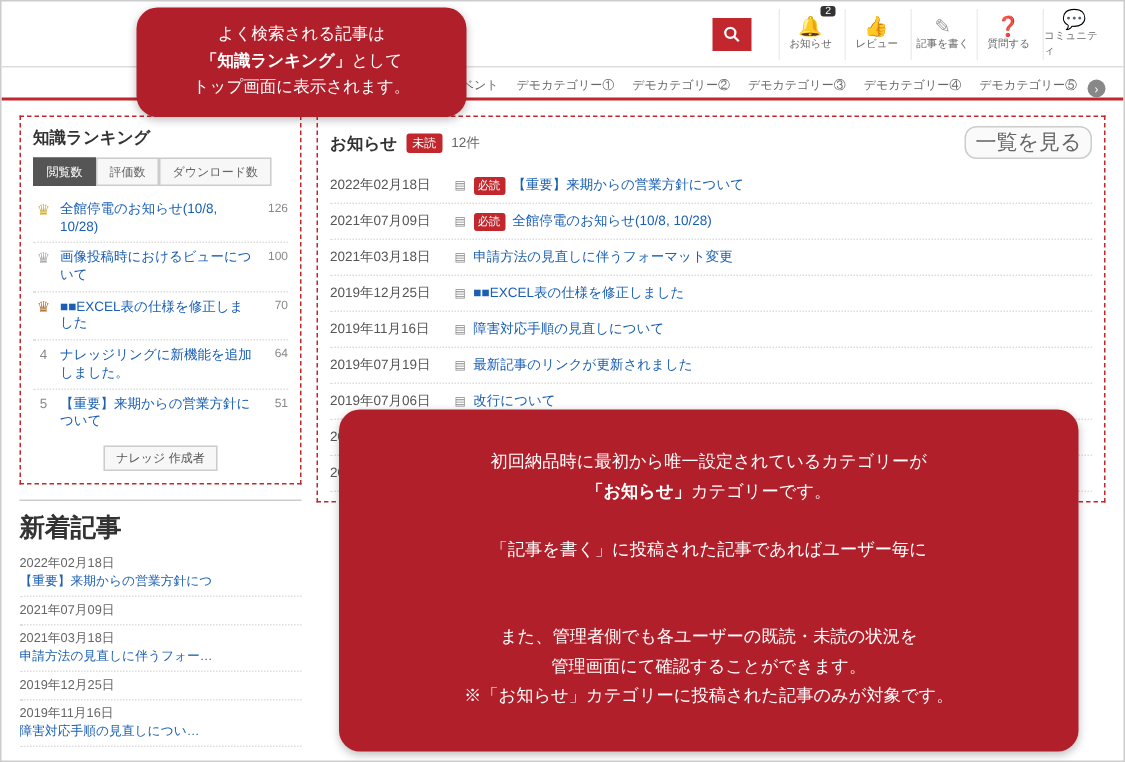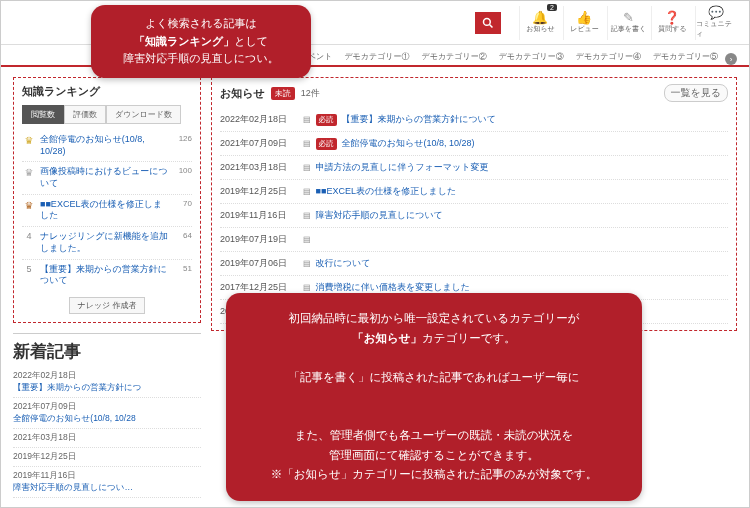--- a/index.html
+++ b/index.html
@@ -50,33 +50,33 @@
   .new-title { font-size: 17px; font-weight: bold; margin-bottom: 4px; }
   .new-item { font-size: 8.5px; padding: 3px 0; border-bottom: 1px dotted #ddd; }
   .new-item .dt { color: #666; }
   .new-item .lk { color: #1a5fb4; }
 
   
   .notice-head { display: flex; align-items: center; gap: 6px; margin-bottom: 6px; }
   .notice-title { font-size: 11px; font-weight: bold; }
   .tag-red { background: #c1272d; color: #fff; font-size: 8px; padding: 1px 4px; border-radius: 2px; }
   .tag-count { color: #666; font-size: 9px; }
-  .notice-more { margin-left: auto; font-size: 10px; color: #666; border: 1px solid #ccc; padding: 1px 6px; border-radius: 8px; background: #fafafa; text-align: right; }
+  .notice-more { margin-left: auto; font-size: 14px; color: #666; border: 1px solid #ccc; padding: 1px 6px; border-radius: 8px; background: #fafafa; text-align: right; }
 
   .notice-list { font-size: 9px; }
   .notice-row { display: flex; align-items: center; gap: 5px; padding: 5px 0; border-bottom: 1px dotted #ddd; }
   .n-date { color: #555; width: 78px; flex: 0 0 auto; }
   .n-ic { color: #888; font-size: 8px; }
   .n-unread { background: #c1272d; color: #fff; font-size: 7.5px; padding: 1px 3px; border-radius: 2px; }
   .n-link { color: #1a5fb4; }
 
   
   .callout { position: absolute; background: #b11f2a; color: #fff; border-radius: 14px; padding: 10px 8px; font-size: 11px; text-align: center; line-height: 1.6; box-shadow: 0 2px 6px rgba(0,0,0,0.25); }
   .callout.c1 { top: 4px; left: 90px; width: 220px; }
-  .callout.c2 { bottom: 6px; left: 225px; width: 416px; font-size: 11.5px; padding: 16px 18px; line-height: 1.7; }
+  .callout.c2 { bottom: 6px; left: 225px; width: 493px; font-size: 11.5px; padding: 26px 18px; line-height: 1.7; }
   .callout strong { font-weight: bold; }
 
   svg.mag { width: 12px; height: 12px; }
 </style>
 </head>
 <body>
 
 <div class="header">
   <button class="search-btn">
     <svg class="mag" viewBox="0 0 16 16">
@@ -166,24 +166,24 @@
     </div>
     <div class="new-panel">
       <div class="new-title">新着記事</div>
       <div id="new-list">
           <div class="new-item">
             <div class="dt">2022年02月18日</div>
             <div class="lk">【重要】来期からの営業方針につ</div>
           </div>
           <div class="new-item">
             <div class="dt">2021年07月09日</div>
-            <div class="lk">全館停電のお知らせ(10/8, 10/28</div>
           </div>
           <div class="new-item">
             <div class="dt">2021年03月18日</div>
+            <div class="lk">申請方法の見直しに伴うフォー…</div>
           </div>
           <div class="new-item">
             <div class="dt">2019年12月25日</div>
           </div>
           <div class="new-item">
             <div class="dt">2019年11月16日</div>
             <div class="lk">障害対応手順の見直しについ…</div>
           </div>
         </div>
     </div>
@@ -221,20 +221,21 @@
             <span class="n-link">■■EXCEL表の仕様を修正しました</span>
           </div>
           <div class="notice-row">
             <span class="n-date">2019年11月16日</span>
             <span class="n-ic">▤</span>
             <span class="n-link">障害対応手順の見直しについて</span>
           </div>
           <div class="notice-row">
             <span class="n-date">2019年07月19日</span>
             <span class="n-ic">▤</span>
+            <span class="n-link">最新記事のリンクが更新されました</span>
           </div>
           <div class="notice-row">
             <span class="n-date">2019年07月06日</span>
             <span class="n-ic">▤</span>
             <span class="n-link">改行について</span>
           </div>
           <div class="notice-row">
             <span class="n-date">2017年12月25日</span>
             <span class="n-ic">▤</span>
             <span class="n-link">消費増税に伴い価格表を変更しました</span>
@@ -245,21 +246,21 @@
             <span class="n-link">2021年12月「○○型△△-○○」発売のお知らせ</span>
           </div>
         </div>
     </div>
   </div>
 </div>
 
 <div class="callout c1">
   <span>よく検索される記事は</span><br>
   <strong>「知識ランキング」</strong><span>として</span><br>
-  <span>障害対応手順の見直しについ。</span>
+  <span>トップ画面に表示されます。</span>
 </div>
 <div class="callout c2">
   <span>初回納品時に最初から唯一設定されているカテゴリーが</span><br>
   <strong>「お知らせ」</strong><span>カテゴリーです。</span><br><br>
   <span>「記事を書く」に投稿された記事であればユーザー毎に</span><br>
   <br><br>
   <span>また、管理者側でも各ユーザーの既読・未読の状況を</span><br>
   <span>管理画面にて確認することができます。</span><br>
   <span>※「お知らせ」カテゴリーに投稿された記事のみが対象です。</span>
 </div>

